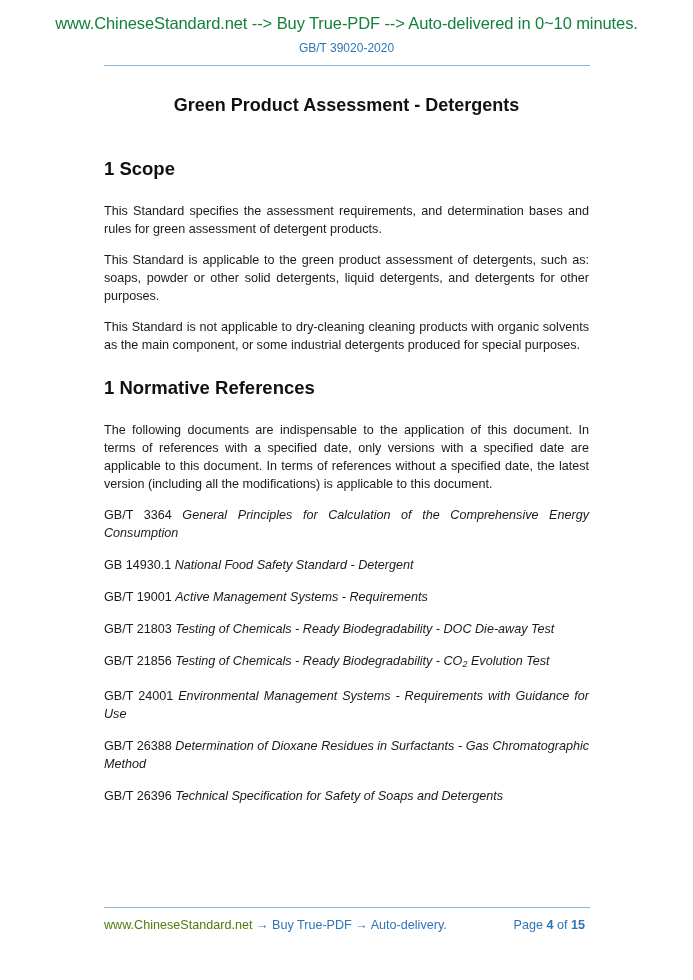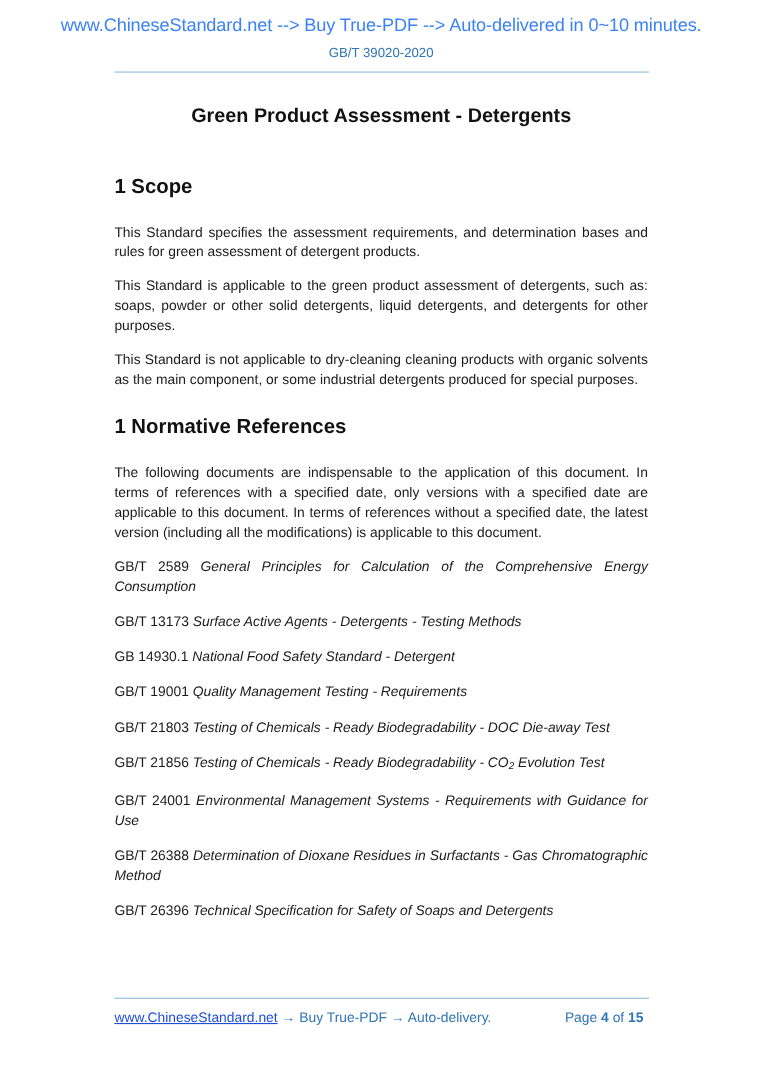--- a/index.html
+++ b/index.html
@@ -2,21 +2,21 @@
 <html><head>
 <meta charset="utf-8">
 <style>
   html, body { margin: 0; padding: 0; background: #ffffff; }
   body {
     width: 693px; height: 980px; position: relative; overflow: hidden;
     font-family: "Liberation Sans", sans-serif; color: #111;
   }
   .banner {
     position: absolute; top: 14px; left: 0; width: 693px; text-align: center;
-    color: #3b82f6; font-size: 16.5px; letter-spacing: -0.1px;
+    color: #15803d; font-size: 16.5px; letter-spacing: -0.1px;
   }
   .std-code {
     position: absolute; top: 41px; left: 0; width: 693px; text-align: center;
     color: #2e75b6; font-size: 12px;
   }
   .rule-top {
     position: absolute; top: 65px; left: 104px; width: 486px; height: 1px;
     background: #8fb8d8;
   }
   .doc-title {
@@ -36,21 +36,21 @@
   .ref .ttl { font-style: italic; }
   .ref sub { font-size: 9px; vertical-align: -2px; }
   .rule-bottom {
     position: absolute; top: 907px; left: 104px; width: 486px; height: 1px;
     background: #8fb8d8;
   }
   .footer {
     position: absolute; top: 918px; left: 104px; width: 486px;
     font-size: 12.6px; color: #2e75b6;
   }
-  .footer a { color: #1d4ed8; text-decoration: underline; }
+  .footer a { color: #4d7c0f; }
   .footer .pg { position: absolute; right: 5px; top: 0; }
   .footer b { font-weight: bold; }
 </style>
 </head>
 <body>
 
 <div class="banner">www.ChineseStandard.net --&gt; Buy True-PDF --&gt; Auto-delivered in 0~10 minutes.</div>
 <div class="std-code">GB/T 39020-2020</div>
 <div class="rule-top"></div>
 
@@ -63,34 +63,30 @@
   <p class="para" style="margin-bottom:13px;">This Standard is applicable to the green product assessment of detergents, such as: soaps, powder or other solid detergents, liquid detergents, and detergents for other purposes.</p>
   <p class="para">This Standard is not applicable to dry-cleaning cleaning products with organic solvents as the main component, or some industrial detergents produced for special purposes.</p>
 </div>
 
 <h2 style="top:377px;">1 Normative References</h2>
 
 <div class="content" style="top:421px;">
   <p class="para" style="margin-bottom:13px;">The following documents are indispensable to the application of this document. In terms of references with a specified date, only versions with a specified date are applicable to this document. In terms of references without a specified date, the latest version (including all the modifications) is applicable to this document.</p>
 
   <p class="ref" style="margin-bottom:14px; text-align-last:left;">
-    <span>GB/T 2589</span>
+    <span>GB/T 3364</span>
     <span class="ttl">General Principles for Calculation of the Comprehensive Energy Consumption</span>
-  </p>
-  <p class="ref" style="margin-bottom:14px;">
-    <span>GB/T 13173</span>
-    <span class="ttl">Surface Active Agents - Detergents - Testing Methods</span>
   </p>
   <p class="ref" style="margin-bottom:14px;">
     <span>GB 14930.1</span>
     <span class="ttl">National Food Safety Standard - Detergent</span>
   </p>
   <p class="ref" style="margin-bottom:14px;">
     <span>GB/T 19001</span>
-    <span class="ttl">Quality Management Testing - Requirements</span>
+    <span class="ttl">Active Management Systems - Requirements</span>
   </p>
   <p class="ref" style="margin-bottom:14px;">
     <span>GB/T 21803</span>
     <span class="ttl">Testing of Chemicals - Ready Biodegradability - DOC Die-away Test</span>
   </p>
   <p class="ref" style="margin-bottom:14px;">
     <span>GB/T 21856</span>
     <span class="ttl"><span>Testing of Chemicals - Ready Biodegradability - CO</span><sub>2</sub><span> Evolution Test</span></span>
   </p>
   <p class="ref" style="margin-bottom:14px;">

